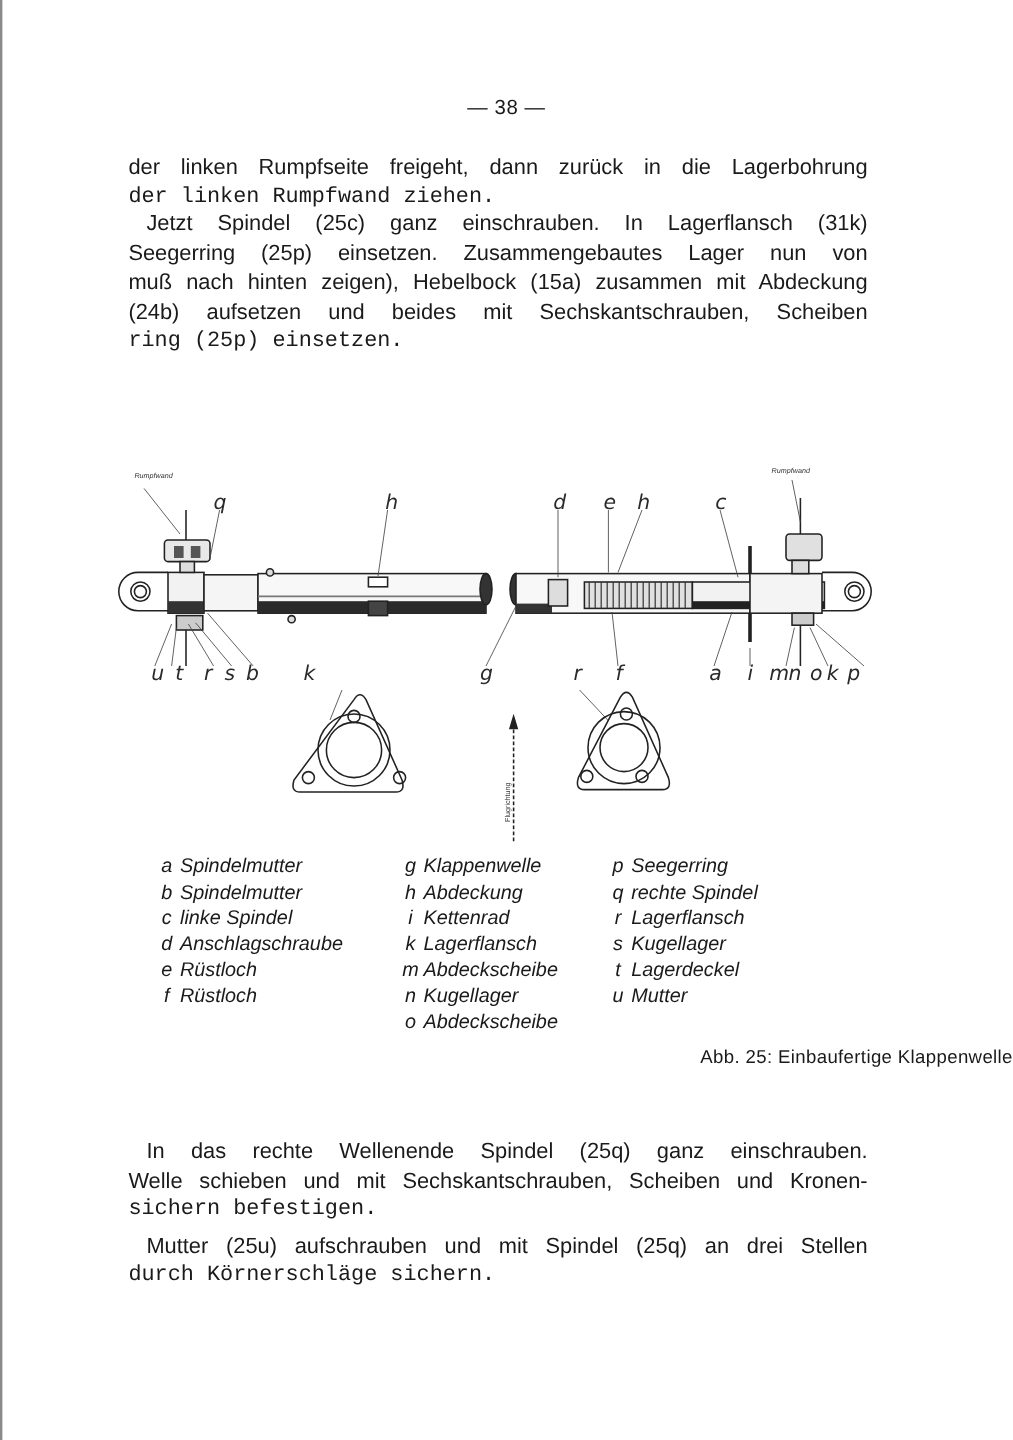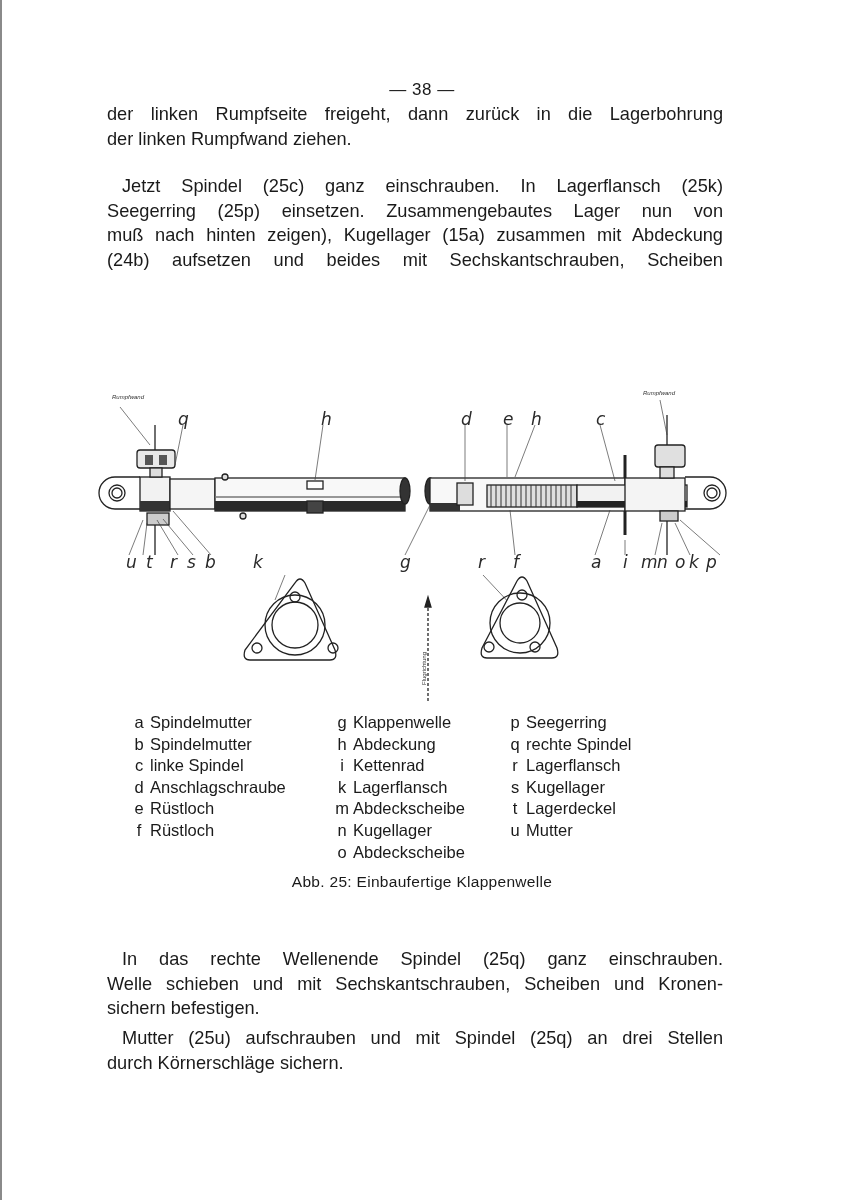--- a/index.html
+++ b/index.html
@@ -4,61 +4,62 @@
 <style>
   html, body { margin: 0; padding: 0; background: #ffffff; }
   body { width: 844px; height: 1200px; position: relative; overflow: hidden;
          font-family: "Liberation Sans", "DejaVu Sans", sans-serif; color: #1a1a1a; }
   .left-edge { position: absolute; left: 0; top: 0; width: 2px; height: 1200px; background: #8a8a8a; }
   .page-number { position: absolute; top: 80px; left: 0; width: 844px; text-align: center;
                  font-size: 17px; letter-spacing: 0.5px; }
   .text-block { position: absolute; left: 107px; width: 616px; font-size: 18.2px; line-height: 24.5px;
                 text-align: justify; }
   .line { display: block; text-align: justify; text-align-last: justify; white-space: nowrap; }
-  .line.last { text-align-last: left; }
-  #block1 { top: 102px; }
+  .line.last { text-align-last: left; font-family: Liberation Mono, monospace; }
+  #block1 { top: 127px; }
   #block2 { top: 174px; }
   #block3 { top: 947px; }
   #block4 { top: 1026px; }
 
   .figure { position: absolute; left: 95px; top: 385px; width: 645px; height: 330px; }
   .figure svg { position: absolute; left: 0; top: 0; }
   .fig-label { position: absolute; font-family: "DejaVu Sans", sans-serif; font-style: italic;
                font-size: 17px; color: #2a2a2a; }
   .fig-small { position: absolute; font-size: 6px; font-style: italic; color: #333; }
   .flight-label { position: absolute; font-size: 6px; color: #333; transform: rotate(-90deg);
                   transform-origin: left top; }
 
   .legend { position: absolute; top: 712px; left: 0; width: 844px; font-size: 16.5px; line-height: 21.6px; }
-  .legend-col { position: absolute; top: 0; }
+  .legend-col { position: absolute; top: 0; font-style: italic; }
   .legend-item { white-space: nowrap; }
   .legend-key { display: inline-block; width: 18px; text-align: center; margin-right: 2px; }
   #col1 { left: 130px; }
   #col2 { left: 333px; }
   #col3 { left: 506px; }
 
-  .caption { position: absolute; top: 873px; left: 0; width: 844px; text-align: center; font-size: 15.5px; letter-spacing: 0.3px; }
+  .caption { position: absolute; top: 873px; left: 0; width: 844px; text-align: right; font-size: 15.5px; letter-spacing: 0.3px; }
 </style>
 </head>
 <body>
 
 <div class="left-edge"></div>
 
 <div class="page-number">— 38 —</div>
 
 <div class="text-block" id="block1">
   <span class="line">der linken Rumpfseite freigeht, dann zurück in die Lagerbohrung</span>
   <span class="line last">der linken Rumpfwand ziehen.</span>
 </div>
 
 <div class="text-block" id="block2">
-  <span class="line" style="padding-left:15px">Jetzt Spindel (25c) ganz einschrauben. In Lagerflansch (25k)</span>
+  <span class="line" style="padding-left:15px">Jetzt Spindel (25c) ganz einschrauben. In Lagerflansch (31k)</span>
   <span class="line">Seegerring (25p) einsetzen. Zusammengebautes Lager nun von</span>
-  <span class="line">muß nach hinten zeigen), Kugellager (15a) zusammen mit Abdeckung</span>
+  <span class="line">muß nach hinten zeigen), Hebelbock (15a) zusammen mit Abdeckung</span>
   <span class="line">(24b) aufsetzen und beides mit Sechskantschrauben, Scheiben</span>
+  <span class="line last">ring (25p) einsetzen.</span>
 </div>
 
 <div class="figure">
   <svg width="645" height="330" viewBox="0 0 645 330">
     <g fill="none" stroke="#222" stroke-width="1.3">
 
       <path d="M45,92 L20,92 A16,16 0 0 0 20,124 L45,124"></path>
       <circle cx="22" cy="108" r="8"></circle>
       <circle cx="22" cy="108" r="5"></circle>
 

